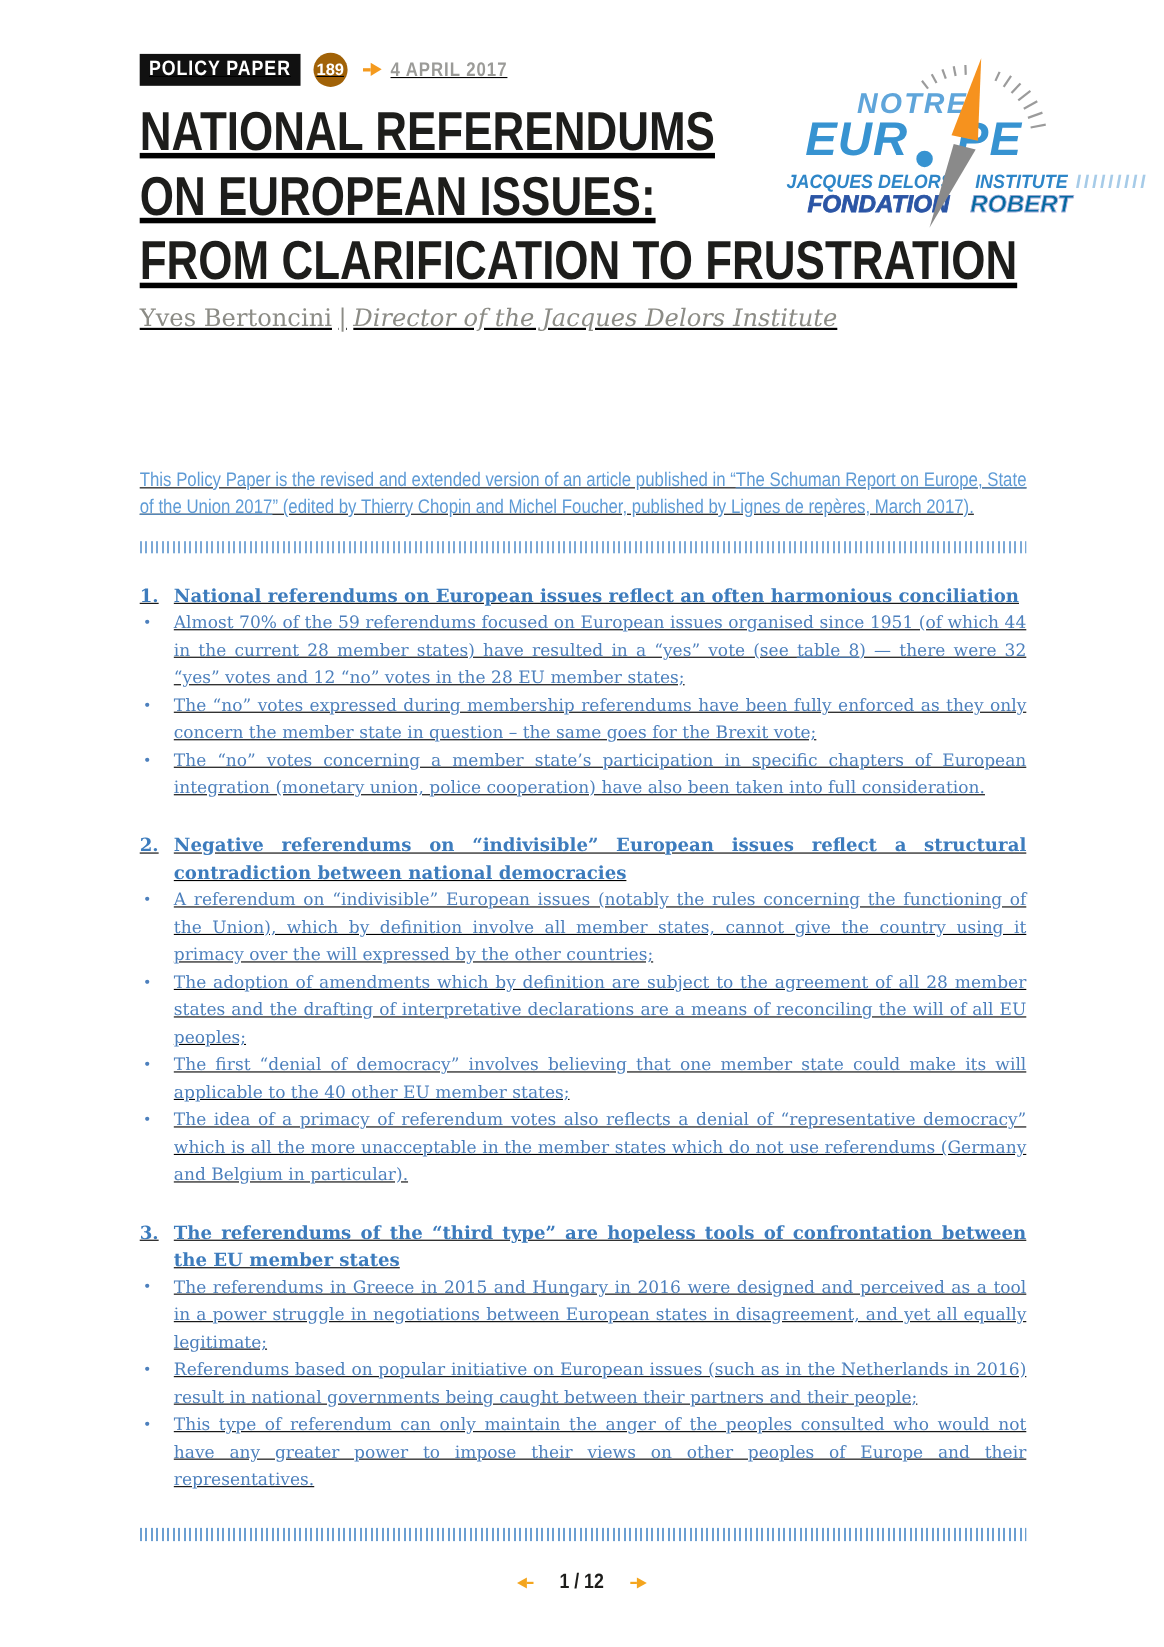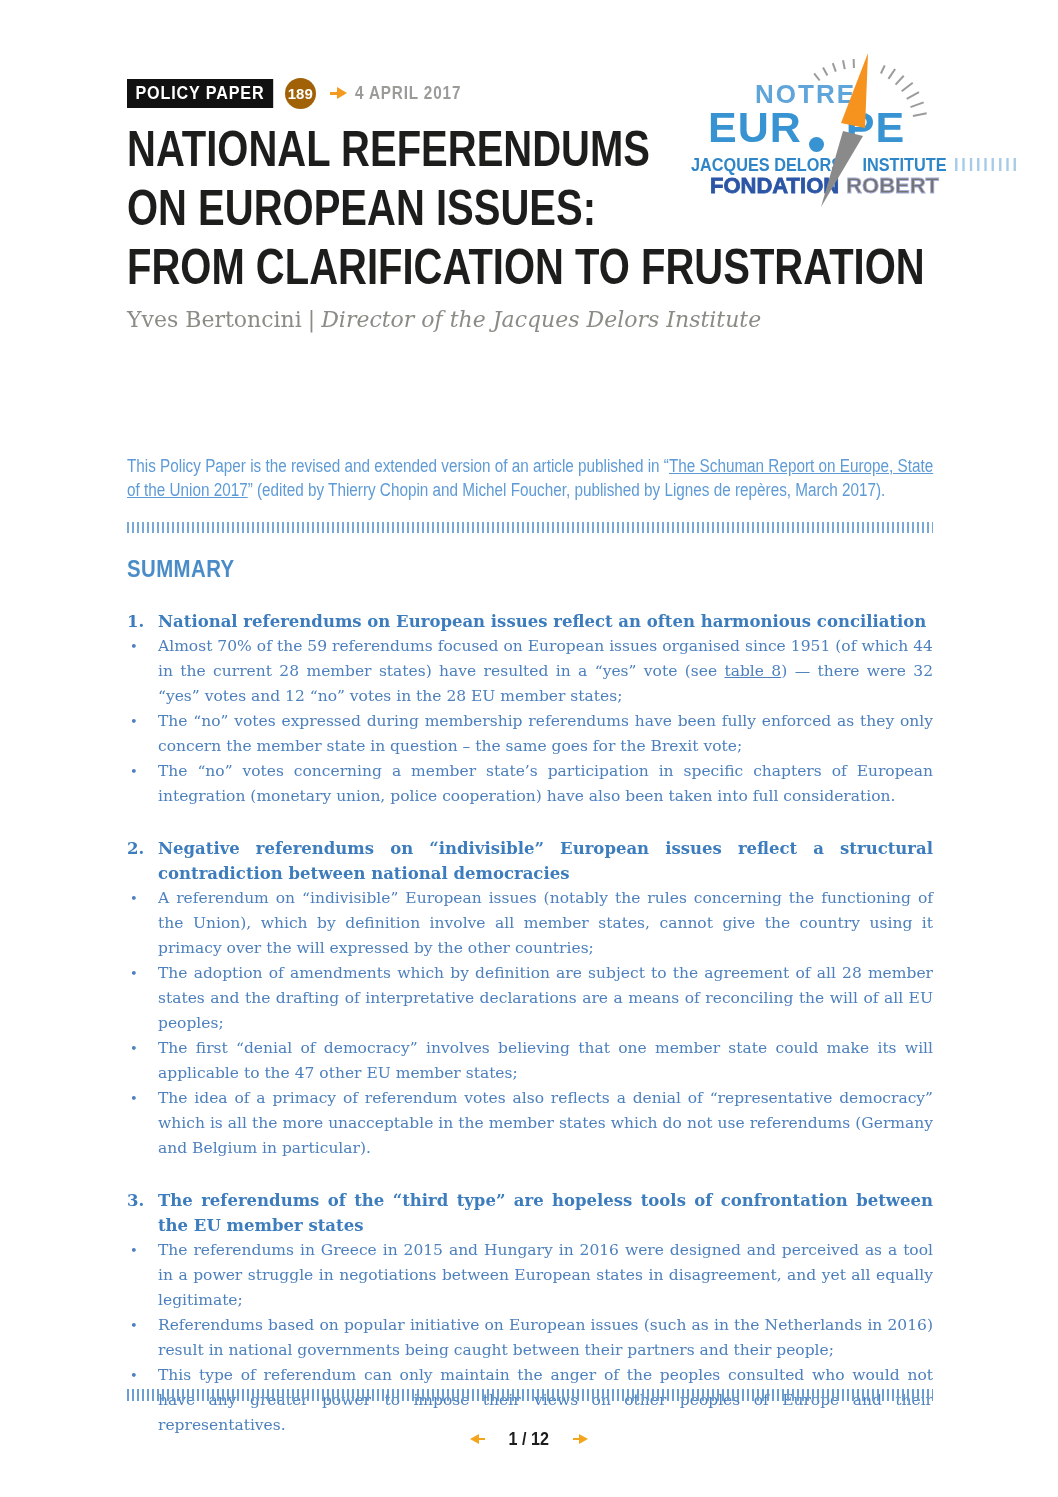--- a/index.html
+++ b/index.html
@@ -1,21 +1,21 @@
 <!DOCTYPE html>
 <html><head>
 <meta charset="utf-8">
 <style>
   * { margin:0; padding:0; box-sizing:border-box; }
   html,body { background:#ffffff; }
   body { font-family:"DejaVu Serif", serif; }
   .page {
     position:relative; width:1058px; height:1497px; background:#fff; overflow:hidden;
   }
-  .content { position:absolute; left:127px; top:78px; width:806px; }
+  .content { position:absolute; left:127px; top:48px; width:806px;text-decoration:underline; }
 
   
   .badge-row { display:flex; align-items:center; height:30px; }
   .policy-badge {
     background:#111111; color:#ffffff; font-family:"Liberation Sans", sans-serif;
     font-weight:bold; font-size:19px; letter-spacing:1px; padding:3px 10px 4px 10px;
     display:inline-block; transform:scaleX(.85); transform-origin:0 50%; white-space:nowrap;
   }
   .issue-circle {
     width:31px; height:31px; border-radius:50%; background:#a16207; color:#fff;
@@ -36,30 +36,30 @@
   .title-line {
     font-family:"Liberation Sans", sans-serif; font-weight:bold; font-size:50px;
     line-height:59px; white-space:nowrap; transform:scaleX(.8); transform-origin:0 50%;
     letter-spacing:0px;
   }
   .author-line { margin-top:10px; font-size:22px; color:#8c8c86; }
   .author-sep { color:#8c8c86; padding:0 6px; font-weight:normal; }
   .author-title { font-style:italic; }
 
   
-  .logo { position:absolute; left:691px; top:45px; width:343px; height:185px; font-family:"Liberation Sans", sans-serif; }
+  .logo { position:absolute; left:715px; top:45px; width:343px; height:185px; font-family:"Liberation Sans", sans-serif;font-style:italic; }
   .logo-notre { position:absolute; left:64px; top:34px; font-size:26px; font-weight:bold; color:#5fa5da; letter-spacing:2px; }
   .logo-europe { position:absolute; left:17px; top:58px; font-size:43px; font-weight:bold; color:#3793d1; letter-spacing:1px; display:flex; align-items:flex-end; }
   .logo-europe .o-dot { display:inline-block; width:15px; height:15px; border-radius:50%; background:#3793d1; margin:6px 22px 0 7px; }
   .logo-institute { position:absolute; left:0px; top:110px; font-size:17.5px; font-weight:bold; color:#2e86c8; letter-spacing:0px; white-space:nowrap; transform:scaleX(.93); transform-origin:0 0; }
   .logo-institute .inst-gap { display:inline-block; width:22px; }
   .logo-ticks-text { color:#a6cbe8; letter-spacing:3px; margin-left:8px; }
   .logo-fondation { position:absolute; left:19px; top:128px; font-size:22px; font-weight:bold; letter-spacing:0px; white-space:nowrap; -webkit-text-stroke:0.8px #2b55a5; }
   .logo-fondation .fon { color:#2b55a5; }
-  .logo-fondation .rob { color:#737373; -webkit-text-stroke:0.8px #a8aed8; margin-left:7px; }
+  .logo-fondation .rob { color:#0369a1; -webkit-text-stroke:0.8px #a8aed8; margin-left:19px; }
   .logo-schuman { position:absolute; left:18px; top:146px; font-size:38px; font-weight:bold; color:#2b55a5; letter-spacing:1px; -webkit-text-stroke:1.6px #2b55a5; }
   .logo-needle-svg { position:absolute; left:0; top:0; pointer-events:none; }
 
   
   .intro {
     margin-top:122px; font-family:"Liberation Sans", sans-serif; color:#5e9bd6;
     font-size:18px; line-height:24px; width:950px; transform:scaleX(.849); transform-origin:0 0;
   }
   .inline-link { color:inherit; text-decoration:underline; cursor:pointer; }
 
@@ -129,23 +129,20 @@
     <div class="author-line">
       <span>Yves Bertoncini</span><span class="author-sep">|</span><span class="author-title">Director of the Jacques Delors Institute</span>
     </div>
 
     <p class="intro">
       <span>This Policy Paper is the revised and extended version of an article published in “</span><a class="inline-link">The Schuman Report on Europe, State of the Union 2017</a><span>” (edited by Thierry Chopin and Michel Foucher, published by Lignes de repères, March 2017).</span>
     </p>
 
     <div class="bar-sep"></div>
 
-    <div>
-      <span class="summary-heading">SUMMARY</span>
-    </div>
 
     <div class="sections">
   <div class="section">
     <div class="section-heading">
       <span class="section-number">1.</span>
       <span class="section-heading-text">National referendums on European issues reflect an often harmonious conciliation</span>
     </div>
     <ul class="section-bullets">
             <li>
               <span class="bullet-marker">•</span>
@@ -171,21 +168,21 @@
             <li>
               <span class="bullet-marker">•</span>
               <span class="bullet-text">A referendum on “indivisible” European issues (notably the rules concerning the functioning of the Union), which by definition involve all member states, cannot give the country using it primacy over the will expressed by the other countries;</span>
             </li>
             <li>
               <span class="bullet-marker">•</span>
               <span class="bullet-text">The adoption of amendments which by definition are subject to the agreement of all 28 member states and the drafting of interpretative declarations are a means of reconciling the will of all EU peoples;</span>
             </li>
             <li>
               <span class="bullet-marker">•</span>
-              <span class="bullet-text">The first “denial of democracy” involves believing that one member state could make its will applicable to the 47 other EU member states;</span>
+              <span class="bullet-text">The first “denial of democracy” involves believing that one member state could make its will applicable to the 40 other EU member states;</span>
             </li>
             <li>
               <span class="bullet-marker">•</span>
               <span class="bullet-text">The idea of a primacy of referendum votes also reflects a denial of “representative democracy” which is all the more unacceptable in the member states which do not use referendums (Germany and Belgium in particular).</span>
             </li>
           </ul>
   </div>
 
   <div class="section">
     <div class="section-heading">

